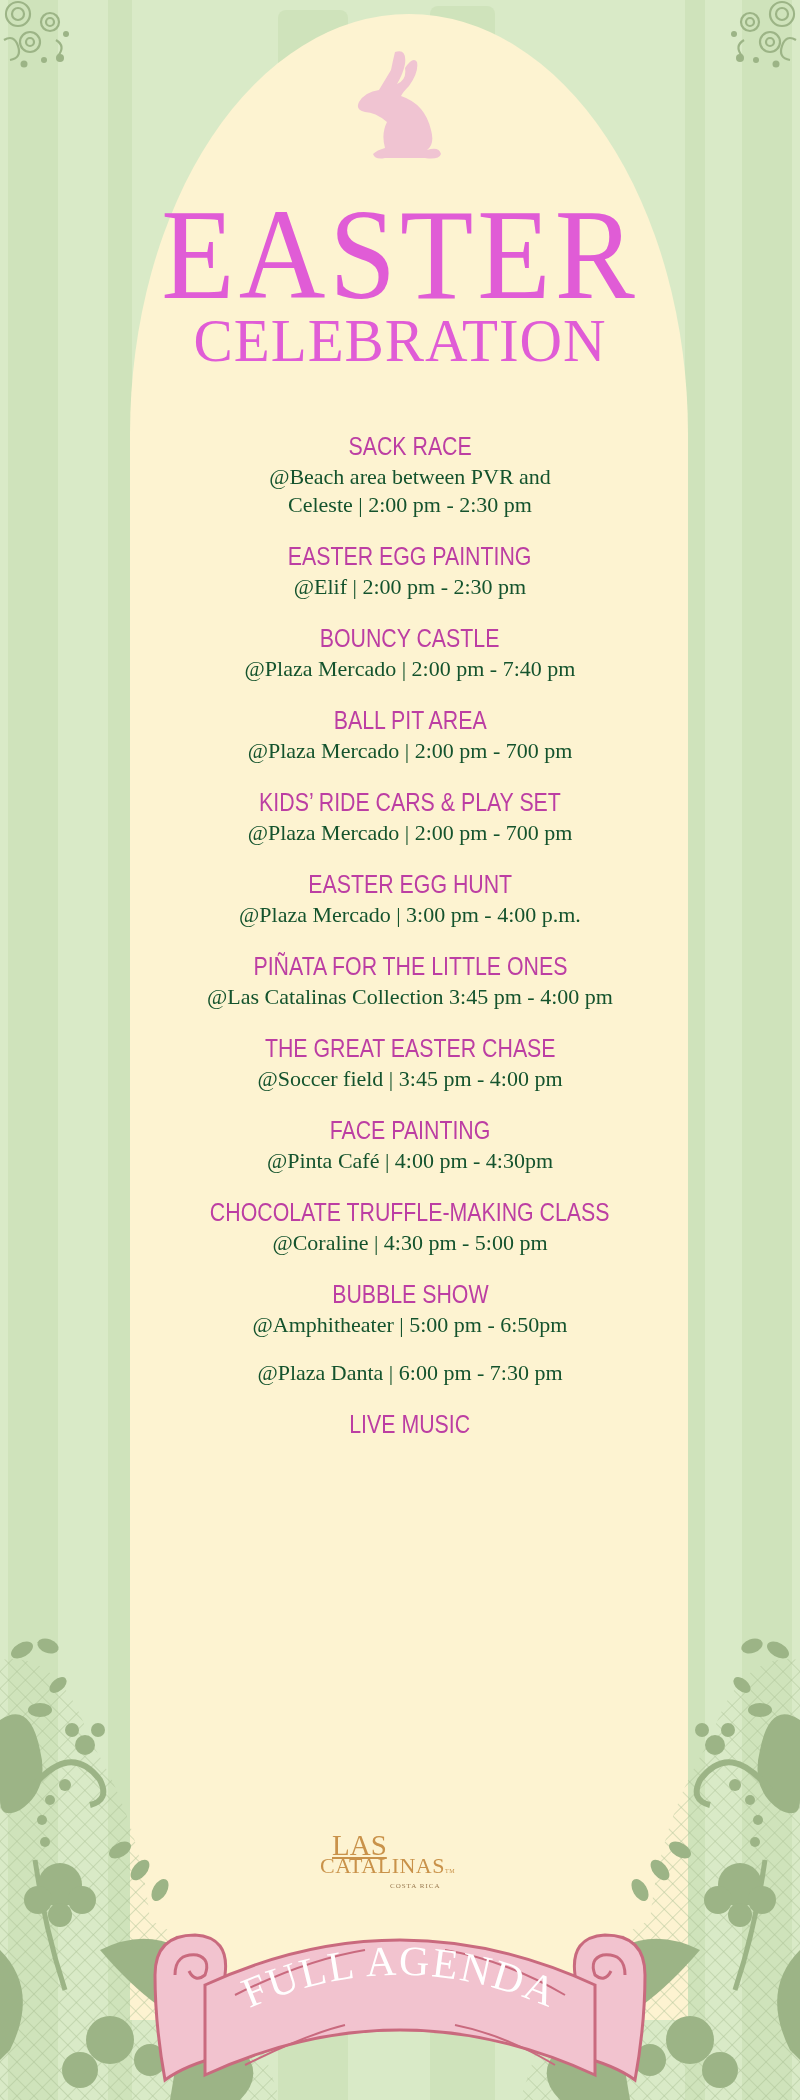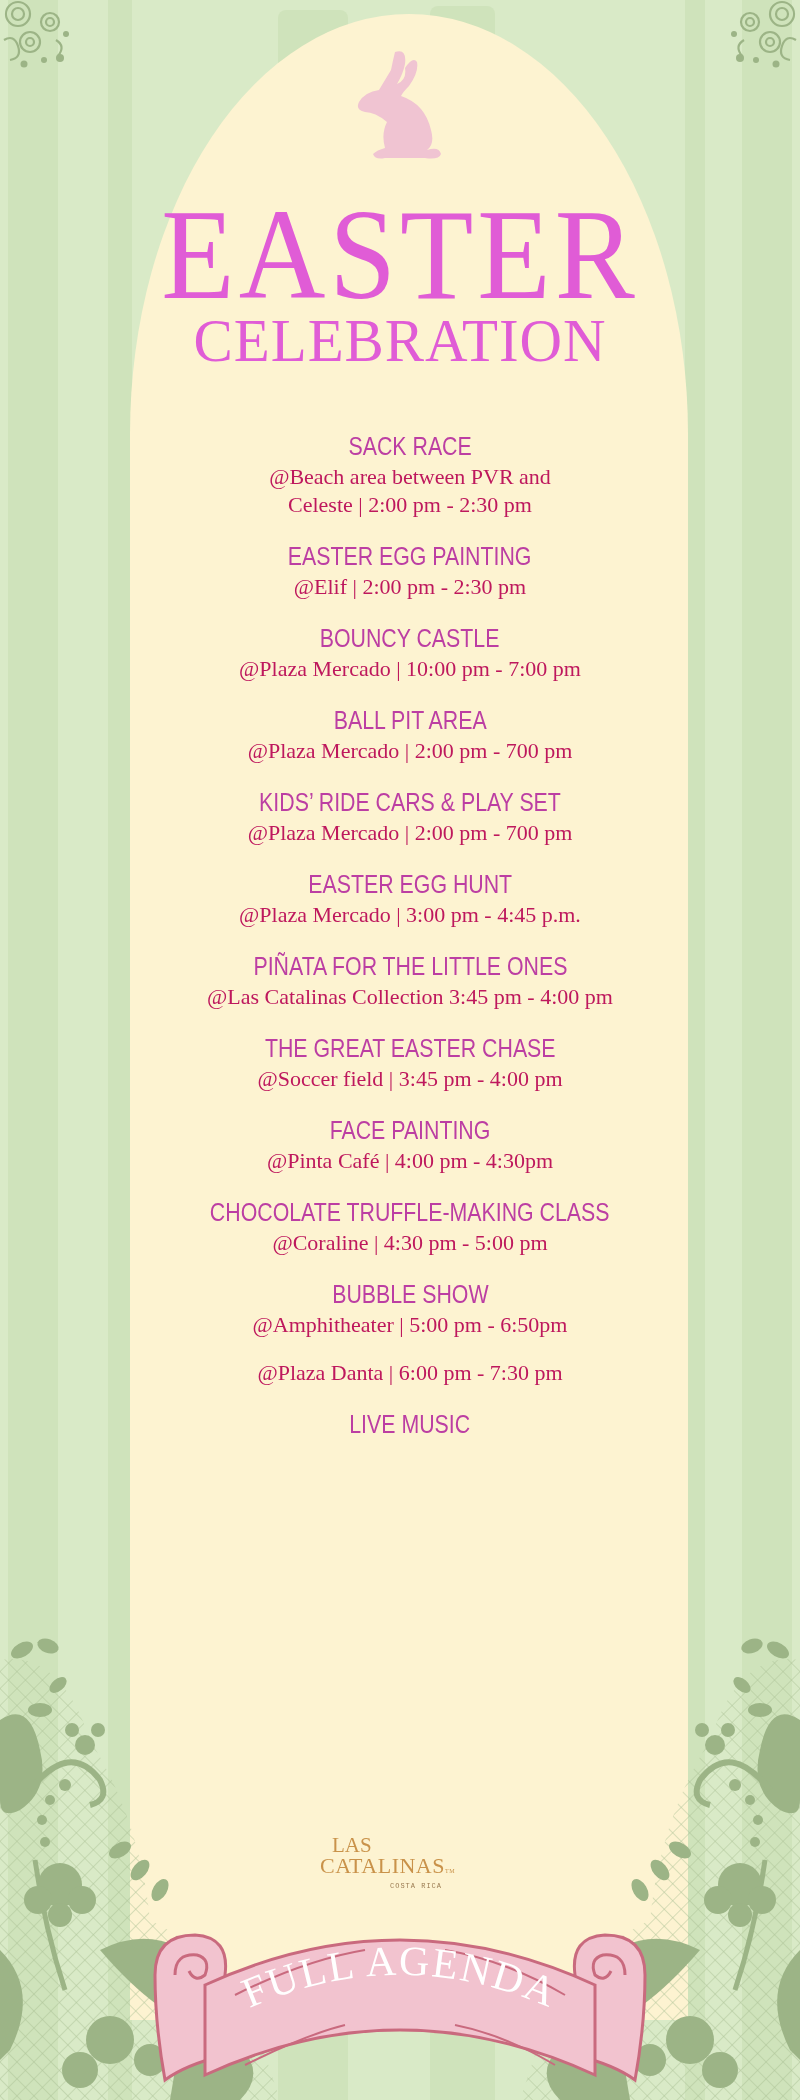--- a/index.html
+++ b/index.html
@@ -52,34 +52,34 @@
   }
   .event { margin-bottom: 20px; }
   .event-name {
     color: #bc3ea3;
     font-family: "Liberation Sans", sans-serif;
     font-size: 26px; line-height: 34px;
     display: inline-block; transform: scaleX(0.82);
     white-space: nowrap;
   }
   .event-details {
-    color: #be185d;
+    color: #14532d;
     font-family: "Liberation Serif", serif;
     font-size: 22px; line-height: 28px;
     white-space: pre-line;
   }
 
   .logo {
     position: absolute; left: 320px; top: 1835px; width: 160px; text-align: left;
     color: #c9924a; font-family: "Liberation Serif", serif;
   }
-  .logo .l1 { font-size: 21px; line-height: 20px; margin-left: 12px; }
+  .logo .l1 { font-size: 29px; line-height: 20px; margin-left: 12px; text-decoration: underline; }
   .logo .l2 { font-size: 22px; line-height: 22px; letter-spacing: 0.5px; }
   .logo .l2 .tm { font-size: 6px; vertical-align: baseline; }
-  .logo .l3 { font-size: 7px; letter-spacing: 1px; margin-left: 70px; color: #9a7a50; font-family: Liberation Mono, monospace; }
+  .logo .l3 { font-size: 7px; letter-spacing: 1px; margin-left: 70px; color: #9a7a50; }
 
   .ribbon { position: absolute; left: 145px; top: 1905px; width: 510px; height: 190px; }
 </style>
 </head>
 <body>
 
 <div class="stripes">
   <div class="stripe s1"></div>
   <div class="stripe s2"></div>
   <div class="stripe s3"></div>
@@ -220,33 +220,33 @@
     <div><span class="event-name">SACK RACE</span></div>
     <div class="event-details">@Beach area between PVR and
 Celeste | 2:00 pm - 2:30 pm</div>
   </div>
   <div class="event">
     <div><span class="event-name">EASTER EGG PAINTING</span></div>
     <div class="event-details">@Elif | 2:00 pm - 2:30 pm</div>
   </div>
   <div class="event">
     <div><span class="event-name">BOUNCY CASTLE</span></div>
-    <div class="event-details">@Plaza Mercado | 10:00 pm - 7:00 pm</div>
+    <div class="event-details">@Plaza Mercado | 2:00 pm - 7:40 pm</div>
   </div>
   <div class="event">
     <div><span class="event-name">BALL PIT AREA</span></div>
     <div class="event-details">@Plaza Mercado | 2:00 pm - 700 pm</div>
   </div>
   <div class="event">
     <div><span class="event-name">KIDS’ RIDE CARS &amp; PLAY SET</span></div>
     <div class="event-details">@Plaza Mercado | 2:00 pm - 700 pm</div>
   </div>
   <div class="event">
     <div><span class="event-name">EASTER EGG HUNT</span></div>
-    <div class="event-details">@Plaza Mercado |  3:00 pm - 4:45 p.m.</div>
+    <div class="event-details">@Plaza Mercado |  3:00 pm - 4:00 p.m.</div>
   </div>
   <div class="event">
     <div><span class="event-name">PIÑATA FOR THE LITTLE ONES</span></div>
     <div class="event-details">@Las Catalinas Collection 3:45 pm - 4:00 pm</div>
   </div>
   <div class="event">
     <div><span class="event-name">THE GREAT EASTER CHASE</span></div>
     <div class="event-details">@Soccer field | 3:45 pm - 4:00 pm</div>
   </div>
   <div class="event">

